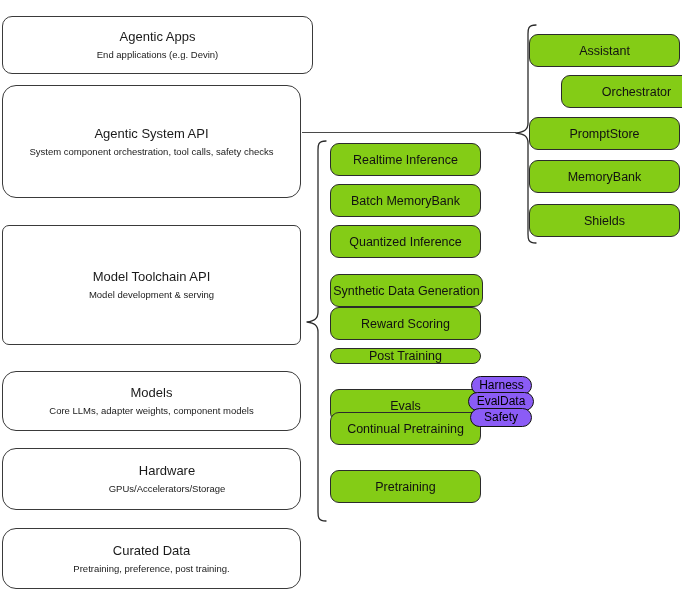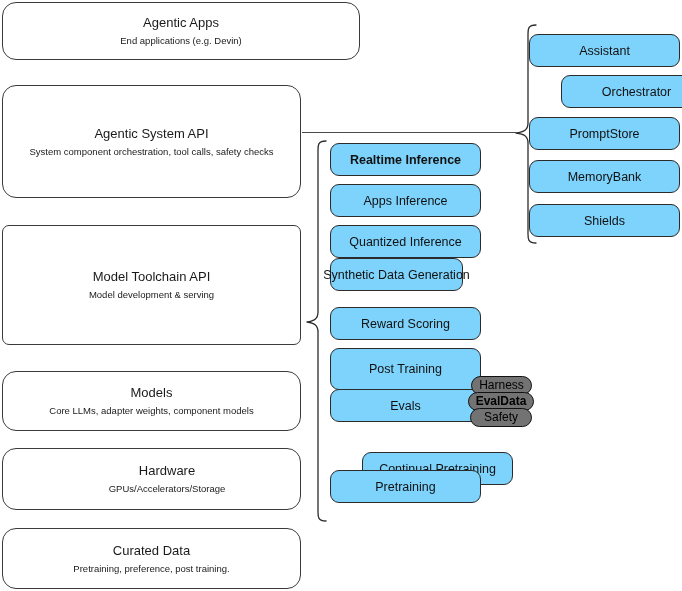--- a/index.html
+++ b/index.html
@@ -47,37 +47,37 @@
     margin-top: 3px;
     white-space: nowrap;
   }
 
   
   .item-box {
     position: absolute;
     box-sizing: border-box;
     border: 1.3px solid #2b2b2b;
     border-radius: 9px;
-    background: #7dd3fc;
+    background: #84cc16;
     display: flex;
     align-items: center;
     justify-content: center;
     font-size: 12.5px;
     line-height: 14px;
     color: #111111;
     white-space: nowrap;
   }
 
   
   .mini-pill {
     position: absolute;
     box-sizing: border-box;
     border: 1.3px solid #111111;
     border-radius: 999px;
-    background: #737373;
+    background: #8b5cf6;
     display: flex;
     align-items: center;
     justify-content: center;
     font-size: 12px;
     line-height: 13px;
     color: #000000;
     white-space: nowrap;
     z-index: 5;
   }
 
@@ -99,21 +99,21 @@
     stroke-width: 1.3;
     stroke-linecap: round;
     stroke-linejoin: round;
   }
 </style>
 </head>
 <body>
 
 <div id="canvas">
 
-  <div class="layer-box" style="left:2px; top:2px; width:358px; height:58px;">
+  <div class="layer-box" style="left:2px; top:16px; width:311px; height:58px;border-radius:10px;">
     <div class="layer-title">Agentic Apps</div>
     <div class="layer-sub">End applications (e.g. Devin)</div>
   </div>
 
   <div class="layer-box" style="left:2px; top:85px; width:299px; height:113px;">
     <div class="layer-title">Agentic System API</div>
     <div class="layer-sub">System component orchestration, tool calls, safety checks</div>
   </div>
 
   <div class="layer-box" style="left:2px; top:225px; width:299px; height:120px;border-radius:7px;">
@@ -135,52 +135,52 @@
     <div class="layer-title">Curated Data</div>
     <div class="layer-sub">Pretraining, preference, post training.</div>
   </div>
 
   <div class="connector" style="left:302px; top:132px; width:214px;"></div>
 
   <svg class="brace" style="left:303px; top:140px;" width="24" height="382" viewBox="0 0 24 382">
     <path d="M23 1 C15 1 15 5 15 10 L15 172 C15 179 11 181 4 182 C11 183 15 185 15 192 L15 372 C15 377 15 381 23 381"></path>
   </svg>
 
-  <div class="item-box" style="left:330px; top:143px; width:151px; height:33px;font-weight:bold;">
+  <div class="item-box" style="left:330px; top:143px; width:151px; height:33px;">
     <span>Realtime Inference</span>
   </div>
   <div class="item-box" style="left:330px; top:184px; width:151px; height:33px;">
-    <span>Apps Inference</span>
+    <span>Batch MemoryBank</span>
   </div>
   <div class="item-box" style="left:330px; top:225px; width:151px; height:33px;">
     <span>Quantized Inference</span>
   </div>
-  <div class="item-box" style="left:330px; top:258px; width:133px; height:33px;">
+  <div class="item-box" style="left:330px; top:274px; width:153px; height:33px;">
     <span>Synthetic Data Generation</span>
   </div>
   <div class="item-box" style="left:330px; top:307px; width:151px; height:33px;">
     <span>Reward Scoring</span>
   </div>
-  <div class="item-box" style="left:330px; top:348px; width:151px; height:42px;">
+  <div class="item-box" style="left:330px; top:348px; width:151px; height:16px;">
     <span>Post Training</span>
   </div>
   <div class="item-box" style="left:330px; top:389px; width:151px; height:33px;">
     <span>Evals</span>
   </div>
-  <div class="item-box" style="left:330px; top:452px; width:151px; height:33px;margin-left:32px;">
+  <div class="item-box" style="left:330px; top:412px; width:151px; height:33px;">
     <span>Continual Pretraining</span>
   </div>
   <div class="item-box" style="left:330px; top:470px; width:151px; height:33px;">
     <span>Pretraining</span>
   </div>
 
   <div class="mini-pill" style="left:471px; top:376px; width:61px; height:19px;">
     <span>Harness</span>
   </div>
-  <div class="mini-pill" style="left:468px; top:392px; width:66px; height:19px;font-weight:bold;">
+  <div class="mini-pill" style="left:468px; top:392px; width:66px; height:19px;">
     <span>EvalData</span>
   </div>
   <div class="mini-pill" style="left:470px; top:408px; width:62px; height:19px;">
     <span>Safety</span>
   </div>
 
   <svg class="brace" style="left:513px; top:24px;" width="24" height="220" viewBox="0 0 24 220">
     <path d="M23 1 C15 1 15 5 15 10 L15 99 C15 106 11 108 3 109 C11 110 15 112 15 119 L15 210 C15 215 15 219 23 219"></path>
   </svg>
 

